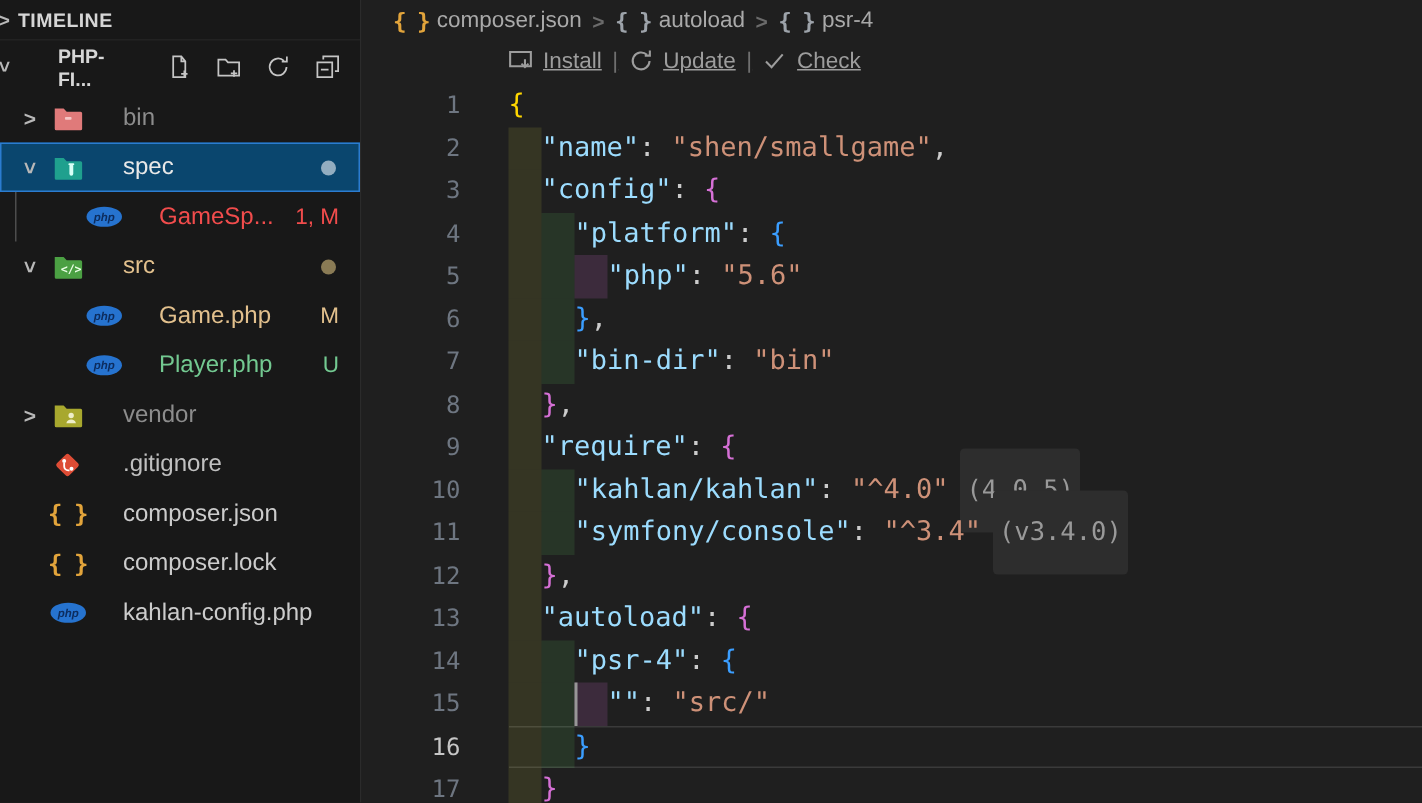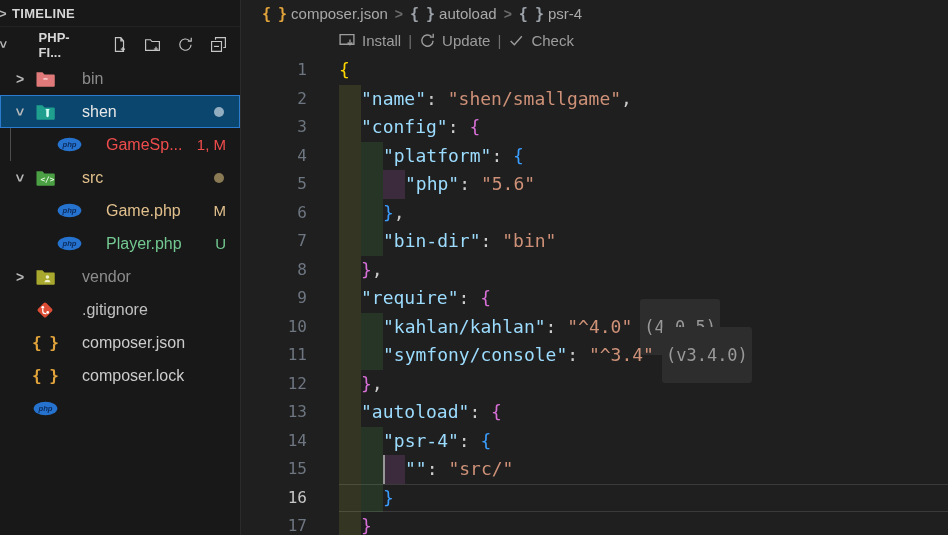--- a/index.html
+++ b/index.html
@@ -41,21 +41,21 @@
 
   
   .editor { position:absolute; left:241px; top:0; right:0; bottom:0; background:#1f1f1f; }
   .breadcrumb { height:27px; display:flex; align-items:center; padding-left:21px;
                 color:#a9a9a9; font-size:15px; }
   .crumb { display:flex; align-items:center; gap:5px; }
   .crumb-sep { color:#6b6b6b; margin:0 7px; font-size:14px; font-weight:600; }
   .crumb .json-glyph { font-size:15px; }
 
   .codelens { height:27px; display:flex; align-items:center; padding-left:97px;
-              color:#9d9d9d; font-size:15px; gap:7px; }
+              color:#9d9d9d; font-size:15px; gap:7px;text-decoration:underline; }
   .codelens .sep { color:#6f6f6f; }
   .codelens svg { stroke:#9d9d9d; fill:none; stroke-width:1.3; }
   .lens-item { display:flex; align-items:center; gap:6px; cursor:pointer; }
 
   .code { margin-top:2px; font-family:"DejaVu Sans Mono", monospace; font-size:18px; }
   .line { display:flex; height:28.5px; line-height:28.5px; }
   .ln { width:66px; flex:0 0 66px; text-align:right; color:#6e7681; font-size:16px; }
   .lc { flex:1; margin-left:32px; display:flex; align-items:stretch; white-space:pre; }
   .line.current .ln { color:#c6c6c6; }
   .line.current .lc { box-shadow: inset 0 1px 0 #3a3a3a, inset 0 -1px 0 #3a3a3a; }
@@ -127,21 +127,21 @@
       </div>
       <div class="tree-row selected">
         <span class="tree-chev down">&gt;</span>
         <span class="tree-icon">
           <svg width="21" height="18" viewBox="0 0 16 14">
             <path d="M1 1.8 h4.6 l1.6 1.7 h7.2 a.8.8 0 0 1 .8.8 v8 a.8.8 0 0 1-.8.8 H1.8 a.8.8 0 0 1-.8-.8 z" fill="#1fa08e"></path>
             <rect x="8.6" y="5" width="2" height="6" rx="1" fill="#d8fff6"></rect>
             <rect x="8.1" y="4.6" width="3" height="1" rx=".4" fill="#d8fff6"></rect>
           </svg>
         </span>
-        <span class="tree-label" style="color: rgb(232, 232, 232);">shen</span>
+        <span class="tree-label" style="color: rgb(232, 232, 232);">spec</span>
         <span class="spacer"></span>
         <span class="dot" style="background: rgb(147, 173, 192);"></span>
       </div>
       <div class="tree-row nested">
         <span class="tree-chev"></span>
         <span class="tree-icon">
           <svg width="25" height="15" viewBox="0 0 26 15">
             <ellipse cx="13" cy="7.5" rx="12.3" ry="7" fill="#2673cf"></ellipse>
             <text x="13" y="10.2" font-size="8" font-style="italic" font-weight="bold" fill="#0c2c5e" text-anchor="middle" font-family="Liberation Sans, sans-serif">php</text>
           </svg>
@@ -228,20 +228,21 @@
         <span class="spacer"></span>
       </div>
       <div class="tree-row">
         <span class="tree-chev"></span>
         <span class="tree-icon">
           <svg width="25" height="15" viewBox="0 0 26 15">
             <ellipse cx="13" cy="7.5" rx="12.3" ry="7" fill="#2673cf"></ellipse>
             <text x="13" y="10.2" font-size="8" font-style="italic" font-weight="bold" fill="#0c2c5e" text-anchor="middle" font-family="Liberation Sans, sans-serif">php</text>
           </svg>
         </span>
+        <span class="tree-label" style="color: rgb(204, 204, 204);">kahlan-config.php</span>
         <span class="spacer"></span>
       </div>
     </div>
 </div>
 
 <div class="editor">
   <div class="breadcrumb">
       <span class="crumb">
         <span class="json-glyph" style="color: rgb(226, 164, 59);">{ }</span>
         <span>composer.json</span>

